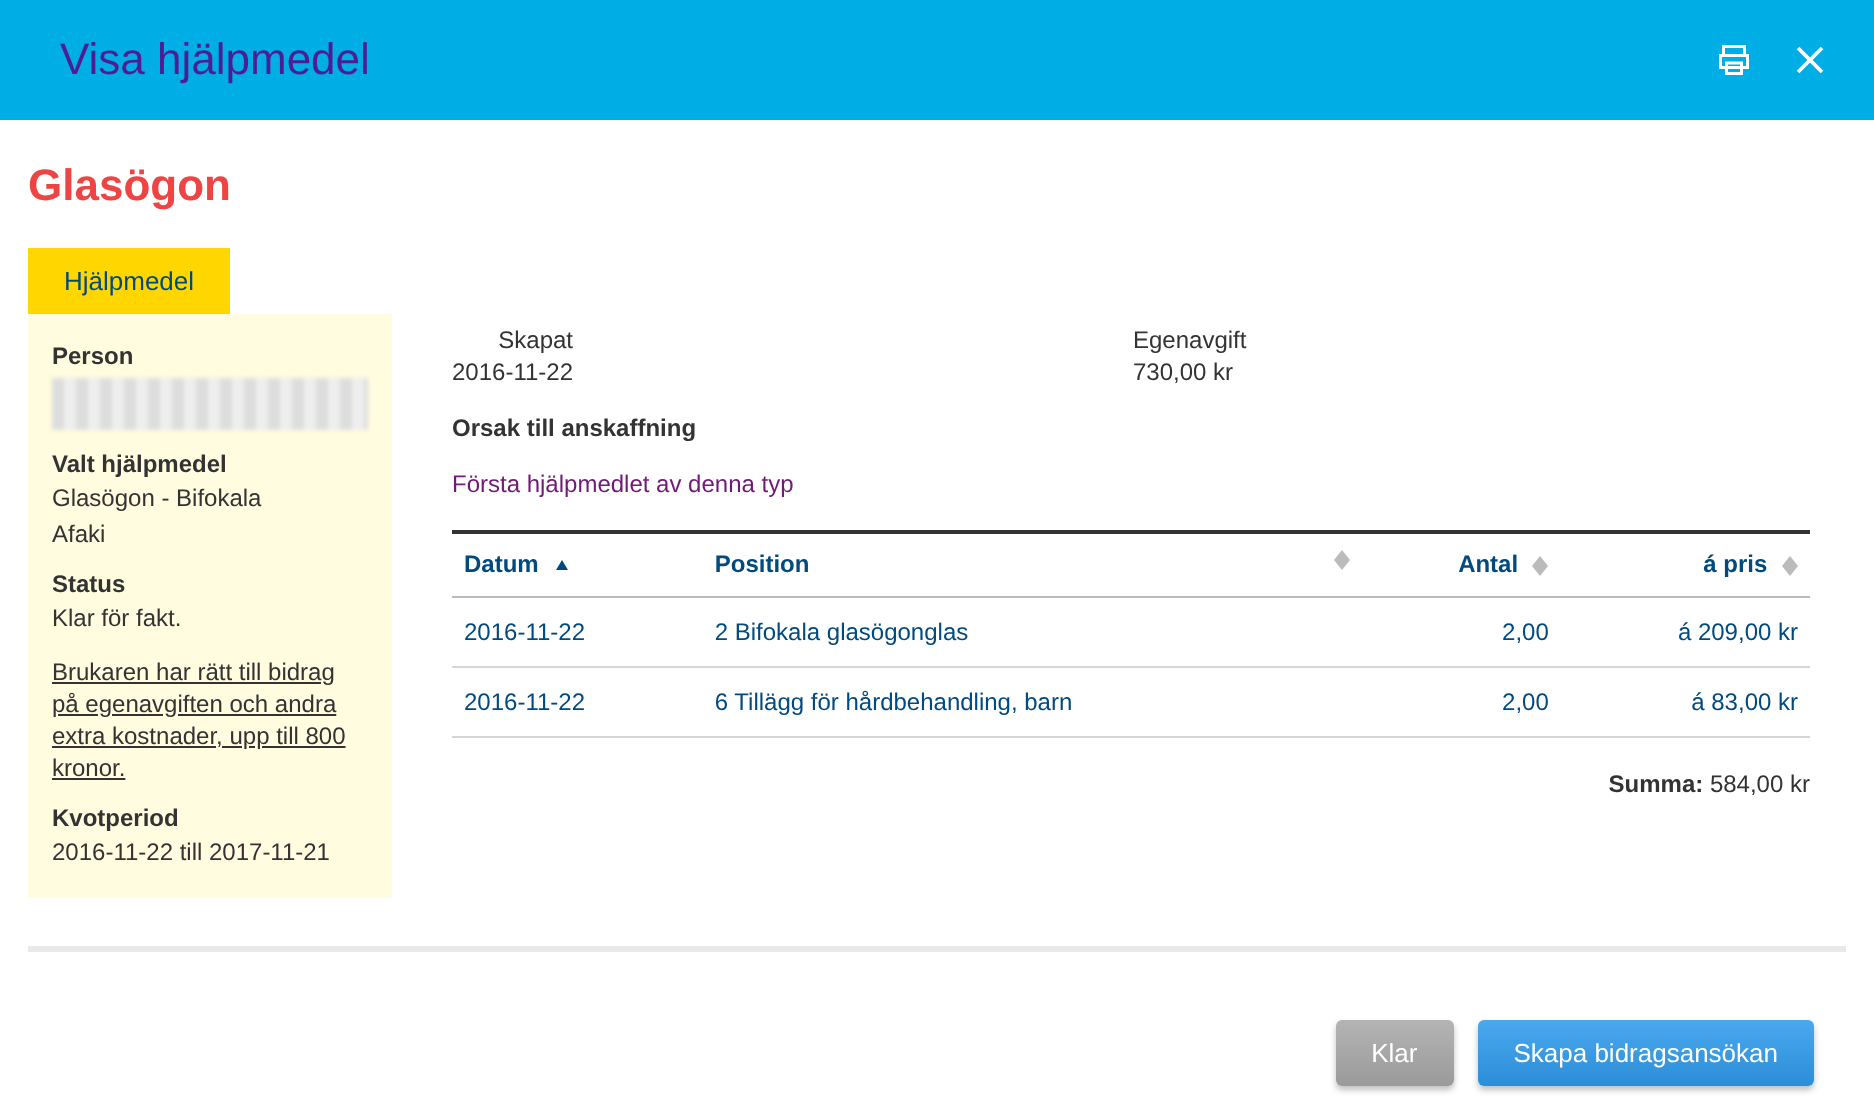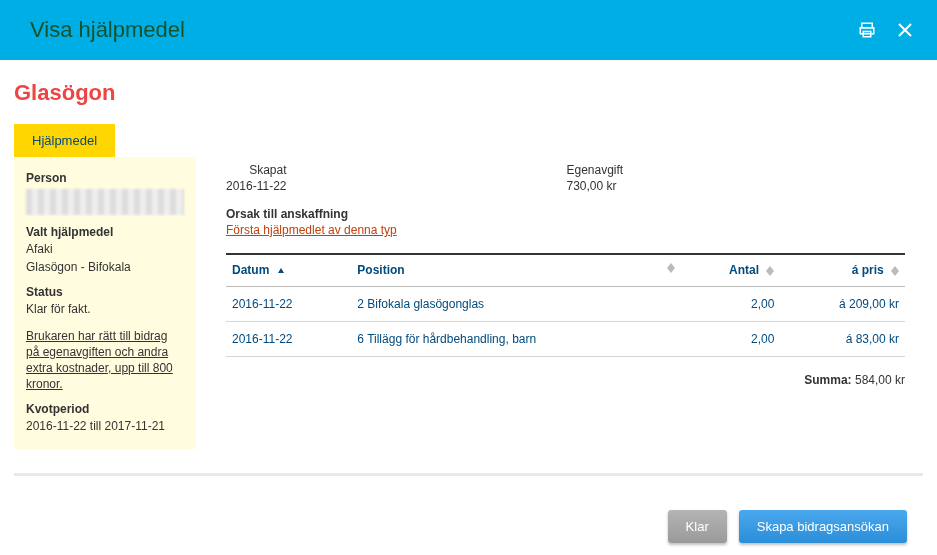--- a/index.html
+++ b/index.html
@@ -6,21 +6,21 @@
   body {
     margin: 0;
     font-family: Verdana, Arial, sans-serif;
     font-size: 12px;
     color: #333;
     background: #fff;
     width: 937px;
   }
   .titlebar {
     background: #00aee6;
-    color: #14532d;
+    color: #4c1d95;
     height: 60px;
     display: flex;
     align-items: center;
     padding: 0 20px 0 30px;
   }
   .titlebar h1 {
     font-size: 22px;
     font-weight: 400;
     margin: 0;
     flex: 1;
@@ -89,21 +89,21 @@
   .meta-row {
     display: flex;
     margin-bottom: 14px;
   }
   .meta-block { margin-right: 280px; }
   .meta-block:last-child { margin-right: 0; }
   .meta-block .ml { font-weight: normal; color: #333; text-align: right; }
   .meta-block .mv { color: #333; margin-top: 2px; }
   .reason { margin-bottom: 16px; }
   .reason .ml { font-weight: bold; color: #333; }
-  .reason .mv { color: #c2410c; margin-top: 2px; text-decoration: underline; }
+  .reason .mv { color: #701a75; margin-top: 14px; }
 
   table.data {
     width: 100%;
     border-collapse: collapse;
   }
   table.data thead th {
     text-align: left;
     color: #004a7f;
     font-weight: bold;
     padding: 8px 6px;
@@ -184,22 +184,22 @@
   <div class="tabrow">
     <div class="tab">Hjälpmedel</div>
   </div>
 
   <div class="body-cols">
     <div class="side">
       <div class="label">Person</div>
       <div class="blurred"></div>
 
       <div class="label">Valt hjälpmedel</div>
+      <div class="val">Glasögon - Bifokala</div>
       <div class="val">Afaki</div>
-      <div class="val">Glasögon - Bifokala</div>
 
       <div class="label">Status</div>
       <div class="val">Klar för fakt.</div>
 
       <p style="margin-top:10px;text-decoration:underline;">Brukaren har rätt till bidrag på egenavgiften och andra extra kostnader, upp till 800 kronor.</p>
 
       <div class="label">Kvotperiod</div>
       <div class="val">2016-11-22 till 2017-11-21</div>
     </div>
 

